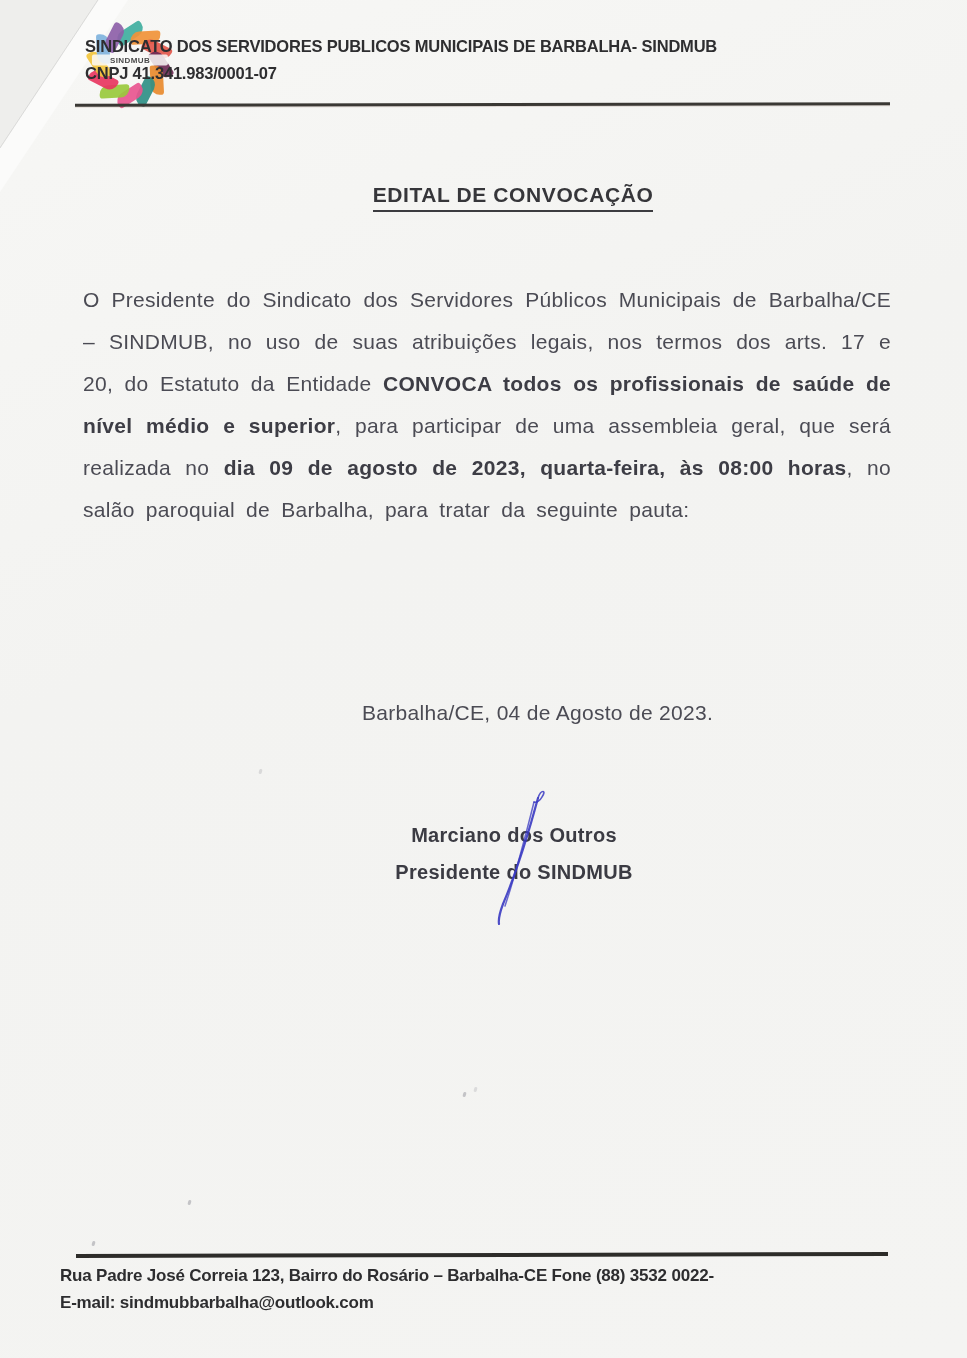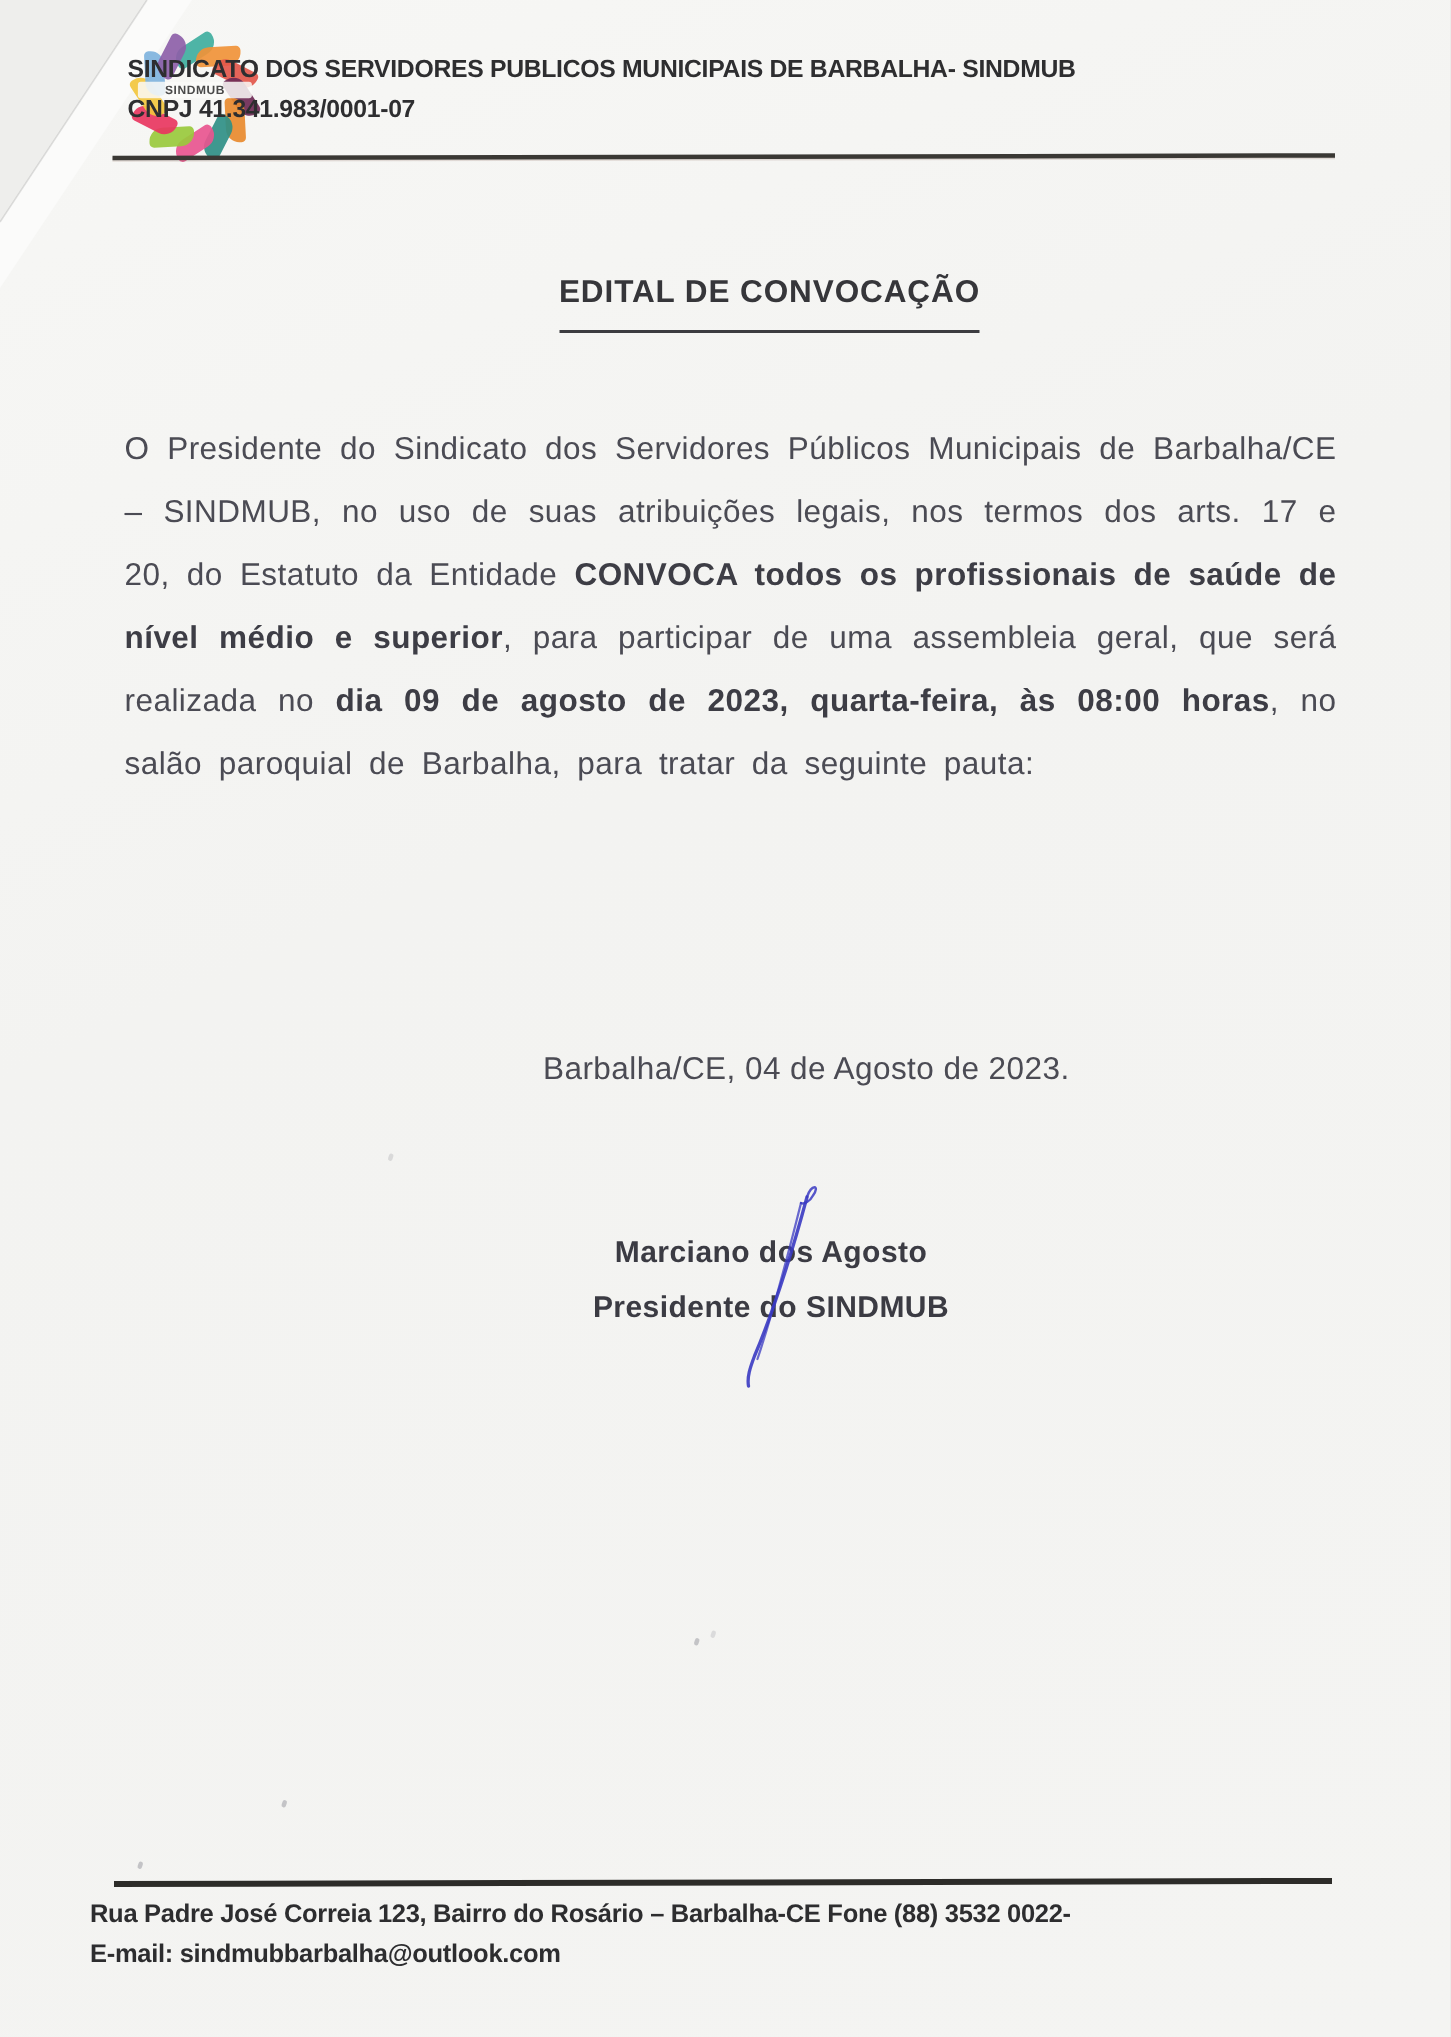--- a/index.html
+++ b/index.html
@@ -66,21 +66,21 @@
   .doc-title {
     position: absolute;
     left: 372px; top: 183px;
     width: 282px;
     text-align: center;
     font-size: 21px;
     font-weight: bold;
     letter-spacing: 0.6px;
     color: #36363a;
   }
-  .doc-title .u { border-bottom: 2.5px solid #3c3c40; padding-bottom: 14px; }
+  .doc-title .u { border-bottom: 2.5px solid #3c3c40; padding-bottom: 4px; }
 
   .body-par {
     position: absolute;
     left: 83px; top: 279px;
     width: 808px;
     font-size: 21px;
     line-height: 42px;
     text-align: justify;
     color: #4b4b54;
     letter-spacing: 0.3px;
@@ -196,21 +196,21 @@
   <div class="doc-title">
     <span class="u">EDITAL DE CONVOCAÇÃO</span>
   </div>
 
   <div class="body-par"><span>O Presidente do Sindicato dos Servidores Públicos Municipais de Barbalha/CE – SINDMUB, no uso de suas atribuições legais, nos termos dos arts.  17 e 20,  do Estatuto da Entidade </span><b>CONVOCA todos os profissionais de saúde de nível médio e superior</b><span>,  para participar de uma assembleia geral, que será realizada no </span><b>dia 09 de  agosto de  2023,  quarta-feira, às  08:00 horas</b><span>, no  salão paroquial de Barbalha,  para tratar da seguinte pauta:</span></div>
 
 
   <div class="date-line">Barbalha/CE, 04 de Agosto de 2023.</div>
 
   <div class="signature-block">
-    <div>Marciano dos Agosto</div>
+    <div>Marciano dos Outros</div>
     <div>Presidente do SINDMUB</div>
   </div>
 
   <svg class="signature-stroke" viewBox="0 0 100 150">
     <path d="M68 16 C61 42 49 84 33 122 C30 130 28 136 29 142" fill="none" stroke="#3a3ac2" stroke-width="2.2" stroke-linecap="round" opacity="0.9"></path>
     <path d="M64 20 C58 44 47 88 35 124" fill="none" stroke="#3a3ac2" stroke-width="1.5" stroke-linecap="round" opacity="0.75"></path>
     <path d="M68 16 C71 7 77 8 72 15 C70 19 66 21 64 20" fill="none" stroke="#3a3ac2" stroke-width="1.6" stroke-linecap="round" opacity="0.85"></path>
   </svg>
 
   <div class="speck" style="left:259px; top:769px; opacity:.55;"></div>

